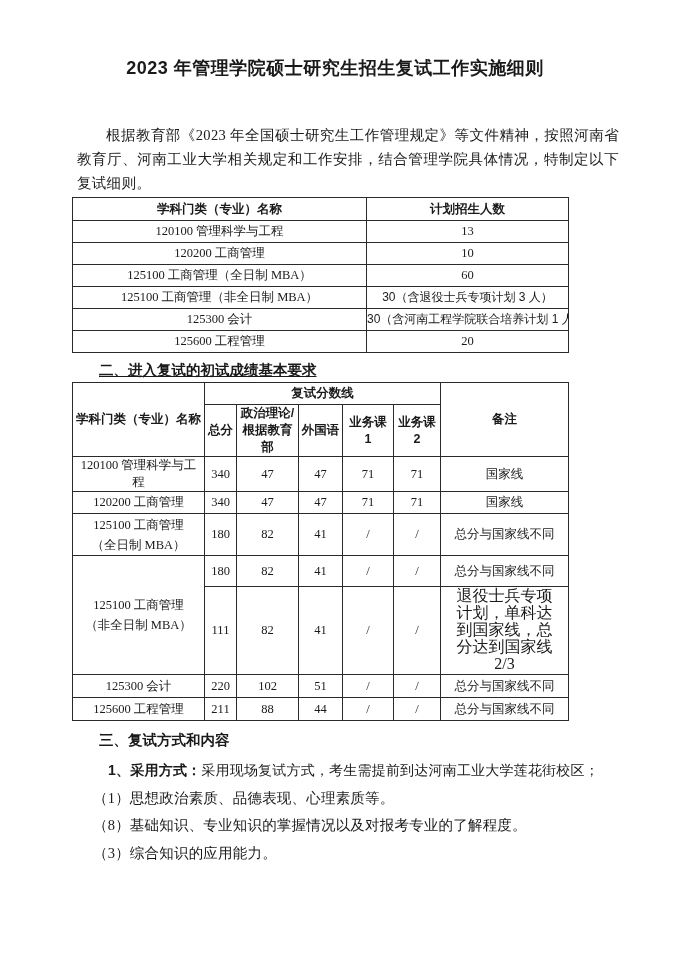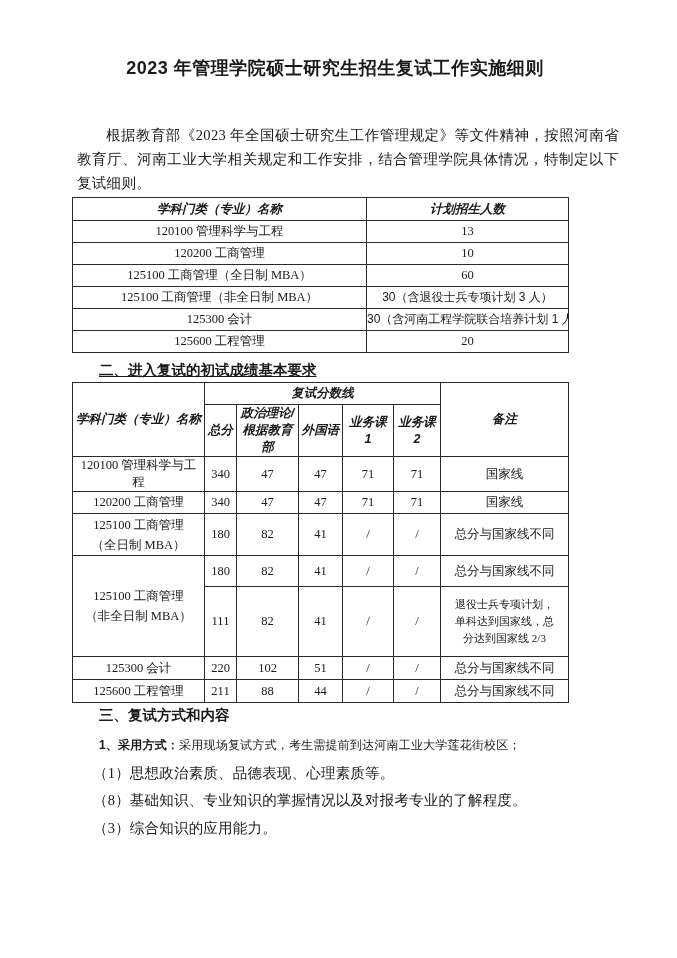--- a/index.html
+++ b/index.html
@@ -34,36 +34,35 @@
   }
   .sec {
     font-family: "Liberation Sans", sans-serif;
     font-weight: bold;
     font-size: 14.5px;
     line-height: 19px;
     margin: 0 0 0 27px;
   }
   .sec1 { margin-top: 11px; }
   .sec2 { margin-top: 8px; text-decoration: underline; }
-  .sec3 { margin-top: 3px; }
+  .sec3 { margin-top: 10px; }
 
   table { border-collapse: collapse; table-layout: fixed; }
   th, td {
     border: 1px solid #2a2a2a;
     padding: 0 2px;
     text-align: center;
     vertical-align: middle;
     font-size: 12.5px;
     line-height: 17px;
     overflow: hidden;
   }
   th {
     font-family: "Liberation Sans", sans-serif;
     font-weight: bold;
-    font-style: italic;
   }
   td { font-family: "Liberation Serif", serif; }
 
   .t1 { width: 496px; margin: 2px 0 0 0; }
   .t1 tr { height: 22px; }
   .t1 tr.hdr { height: 23px; }
   .t1 td.hei { font-family: "Liberation Sans", sans-serif; font-size: 12px; margin-left: 48px; }
   .t1 td.nowrap { white-space: nowrap; padding: 0; }
 
   .t2 { width: 496px; margin: 2px 0 0 0; }
@@ -74,28 +73,29 @@
   .t2 .r31 { height: 31px; }
   .t2 .r70 { height: 70px; }
   .t2 .r23 { height: 23px; }
   .t2 th { word-break: break-all; }
   .t2 .two span { display: block; line-height: 20px; }
   .t2 .remark-long span {
     display: inline-block;
     width: 104px;
     word-break: break-all;
     line-height: 17px;
-    font-size: 11px;
+    font-size: 16px;
   }
 
   .item {
     margin: 0 0 0 27px;
-    font-size: 12px;
+    font-size: 14px;
     line-height: 27.5px;
     letter-spacing: 0.2px;
+    text-align: center;
   }
   .item b {
     font-family: "Liberation Sans", sans-serif;
     font-weight: bold;
   }
   .item.first { margin-top: 7px; }
   .subitem {
     margin: 0 0 0 21px;
     font-size: 14.5px;
     line-height: 27.5px;

